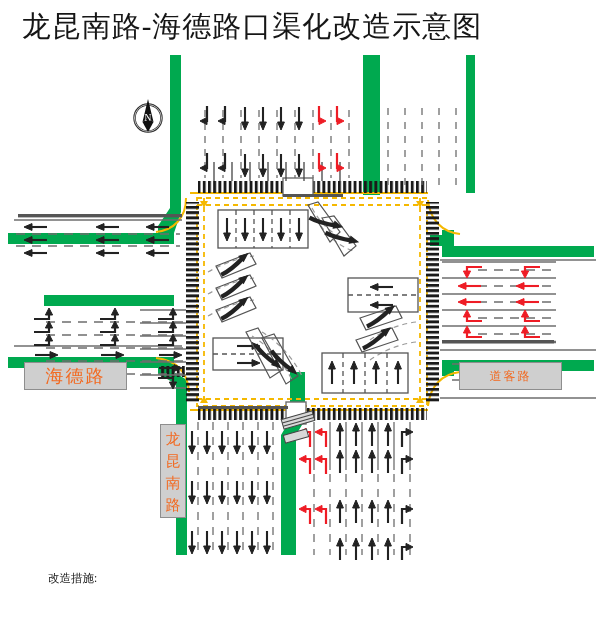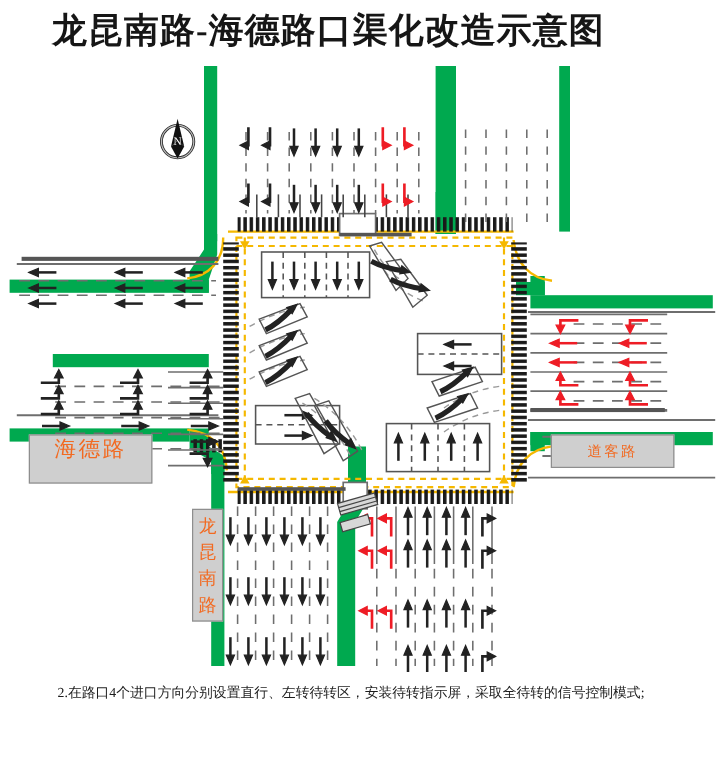--- a/index.html
+++ b/index.html
@@ -1,41 +1,41 @@
 <!DOCTYPE html>
 <html><head>
 <meta charset="utf-8">
 <style>
   html,body{margin:0;padding:0;background:#ffffff;}
   body{width:600px;height:632px;position:relative;overflow:hidden;
        font-family:"Liberation Serif","DejaVu Serif",serif;color:#1a1a1a;}
 
   #title{
-    position:absolute;left:0;top:6px;width:504px;text-align:right;
+    position:absolute;left:0;top:6px;width:504px;text-align:center;
     font-size:29px;line-height:40px;letter-spacing:1px;
     font-family:"Liberation Serif","DejaVu Serif",serif;
-    color:#161616;white-space:nowrap;font-weight:bold;
+    color:#161616;white-space:nowrap;
   }
 
   #diagram{position:absolute;left:0;top:50px;width:600px;height:510px;}
 
   #notes{
     position:absolute;left:48px;top:571px;width:552px;
     font-size:11.5px;line-height:15.6px;
     font-family:"Liberation Serif","DejaVu Serif",serif;
     color:#1c1c1c;
   }
   #notes div{white-space:nowrap;}
 
   .rdlabel{
     position:absolute;background:#cfcfcf;border:1px solid #8e8e8e;
     color:#f26a21;font-family:"Liberation Serif","DejaVu Serif",serif;
     text-align:center;box-sizing:border-box;
   }
-  #lbl-west{left:24px;top:362px;width:103px;height:41px;font-size:18px;line-height:26px;letter-spacing:2px;font-family:Liberation Mono, monospace;}
+  #lbl-west{left:24px;top:362px;width:103px;height:28px;font-size:18px;line-height:26px;letter-spacing:2px;}
   #lbl-east{left:459px;top:362px;width:103px;height:28px;font-size:12px;line-height:26px;letter-spacing:2px;}
   #lbl-south{left:160px;top:424px;width:26px;height:94px;font-size:15px;line-height:22px;
              padding-top:3px;}
   #lbl-south span{display:block;}
 </style>
 </head>
 <body>
 
 <div id="title">龙昆南路-海德路口渠化改造示意图</div>
 
@@ -587,14 +587,14 @@
 <div class="rdlabel" id="lbl-east">道客路</div>
 
 <div class="rdlabel" id="lbl-south">
   <span>龙</span>
   <span>昆</span>
   <span>南</span>
   <span>路</span>
 </div>
 
 <div id="notes">
-  <div>2.在路口4个进口方向分别设置直行、左转待转区，安装待转指示屏，采取全待转的信号控制模式;</div>
+  <div>改造措施:</div>
 </div>
 
 </body></html>

